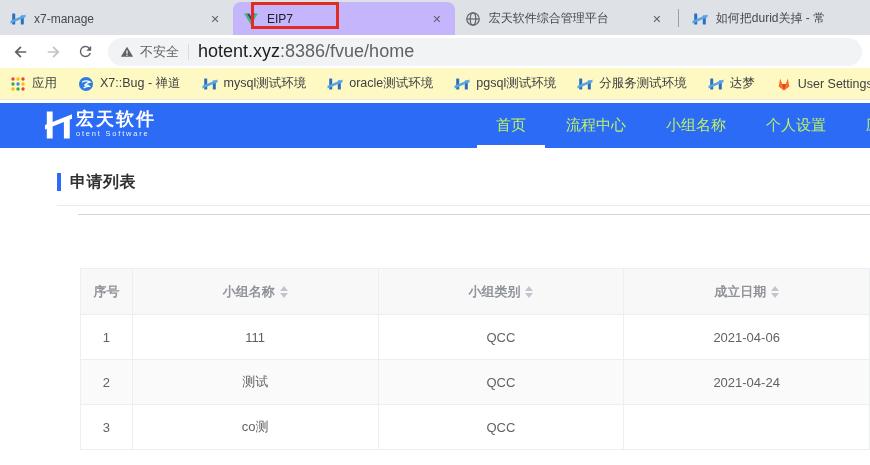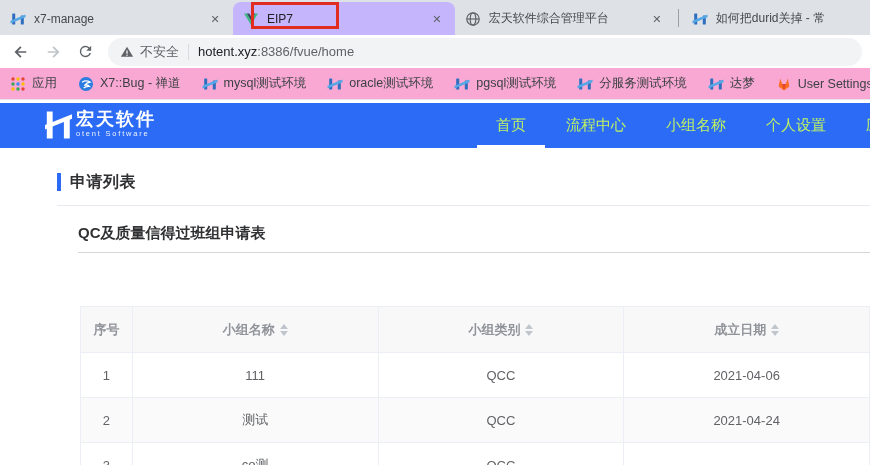--- a/index.html
+++ b/index.html
@@ -20,26 +20,26 @@
   .annotation-box { position:absolute; left:251px; top:2px; width:88px; height:27px;
     border:3px solid #e12c20; z-index:20; pointer-events:none; }
 
   
   .addrbar { height:33px; background:#fff; display:flex; align-items:center; padding:0 8px; }
   .nav-btn { width:26px; height:26px; display:flex; align-items:center; justify-content:center; border-radius:50%; margin-right:6px; }
   .omnibox { flex:1; height:28px; background:#f1f3f4; border-radius:14px; display:flex; align-items:center;
     padding:0 12px; margin-left:4px; }
   .sec-label { font-size:13px; color:#5f6368; margin-left:6px;text-align:center; }
   .omni-sep { width:1px; height:16px; background:#dadce0; margin:0 9px; }
-  .url { font-size:13px; white-space:nowrap; }
+  .url { font-size:18px; white-space:nowrap; }
   .url .host { color:#202124; }
   .url .rest { color:#5f6368; }
 
   
-  .bookmarks { height:32px; background:#f9a8d4; display:flex; align-items:center; padding-left:10px;
+  .bookmarks { height:32px; background:#fef9c3; display:flex; align-items:center; padding-left:10px;
     border-bottom:1px solid #e4e6e9; }
   .bm { display:flex; align-items:center; gap:6px; margin-right:21px; white-space:nowrap; }
   .bm .label { font-size:12.5px; color:#3c4043; }
 
   
   .app-top-gap { height:3px; background:#fff; }
   .navbar { height:45px; background:#2b6bf5; position:relative; overflow:hidden; }
   .logo { position:absolute; left:45px; top:6px; display:flex; align-items:flex-start; gap:4px; }
   .logo-text .cn { color:#fff; font-size:18px; font-weight:bold; letter-spacing:2px; line-height:20px; }
   .logo-text .en { color:#fff; font-size:7.5px; letter-spacing:1.8px; opacity:.92; line-height:9px; }
@@ -250,21 +250,20 @@
       </div>
     </div>
   </div>
 
   <div class="content">
     <div class="page-title-row">
       <span class="accent"></span>
       <span class="page-title">申请列表</span>
     </div>
     <div class="divider1"></div>
-    <div class="form-title">QC及质量信得过班组申请表</div>
     <div class="divider2"></div>
 
     <div class="table-wrap">
       <table>
         <thead>
           <tr>
             <th class="col-idx">
               <span>序号</span>
             </th>
             <th class="col-w">

